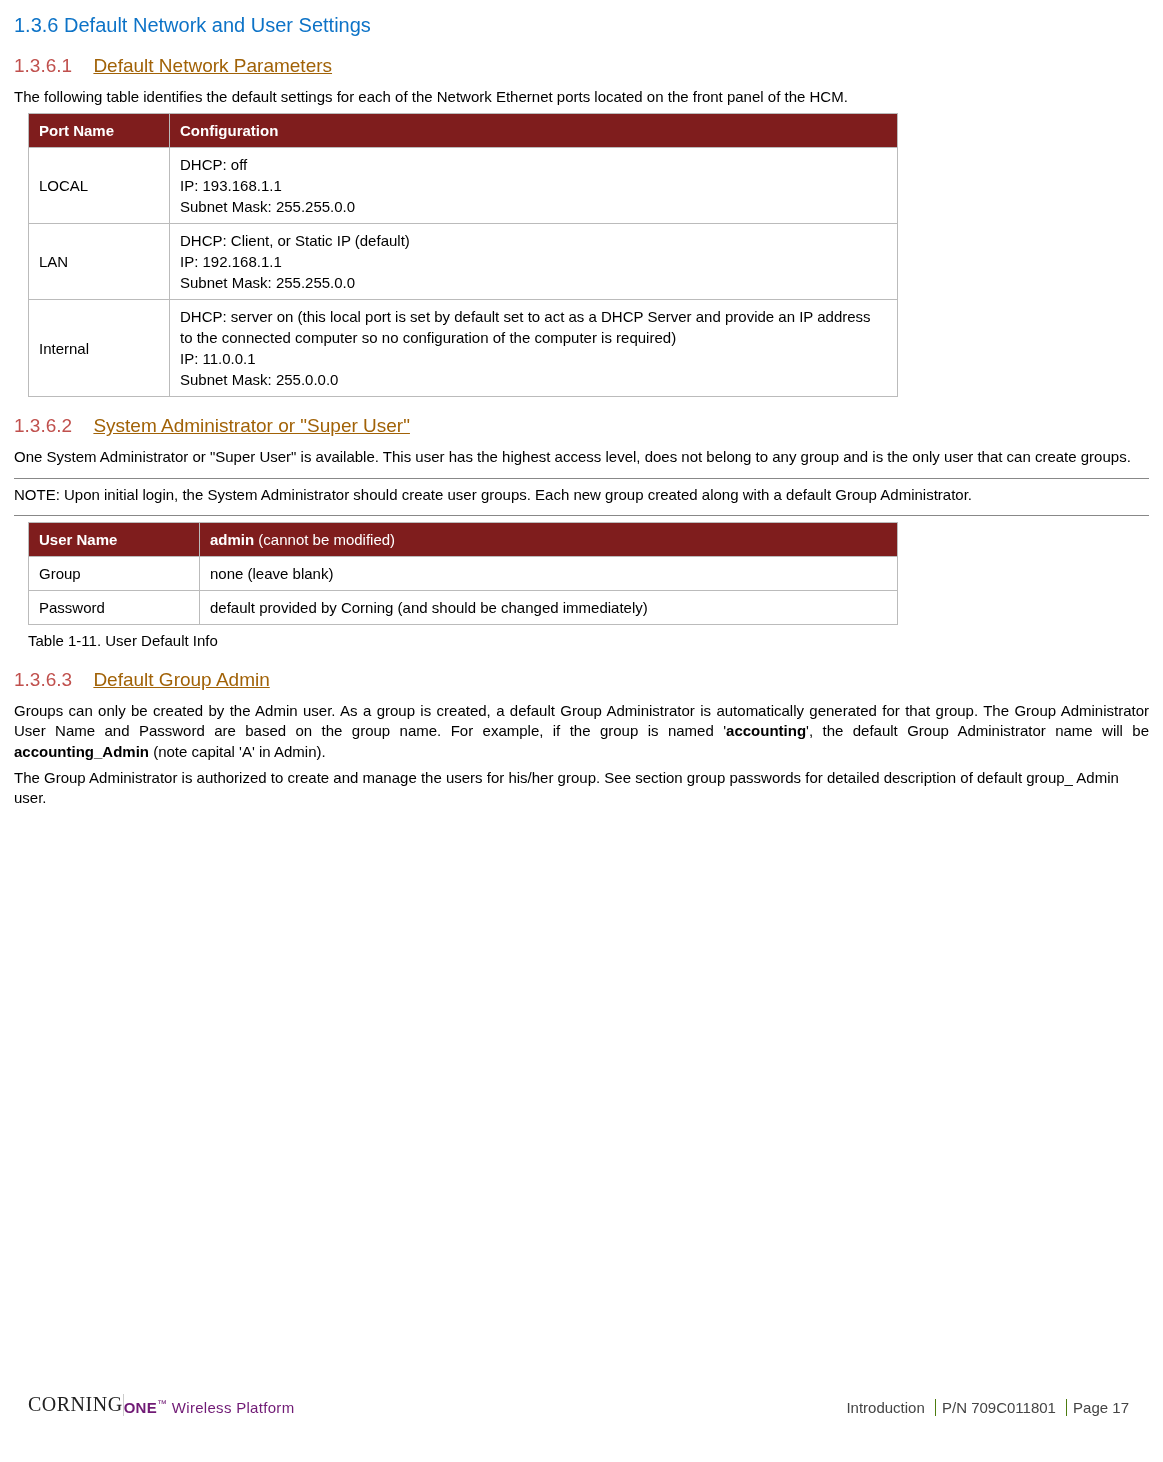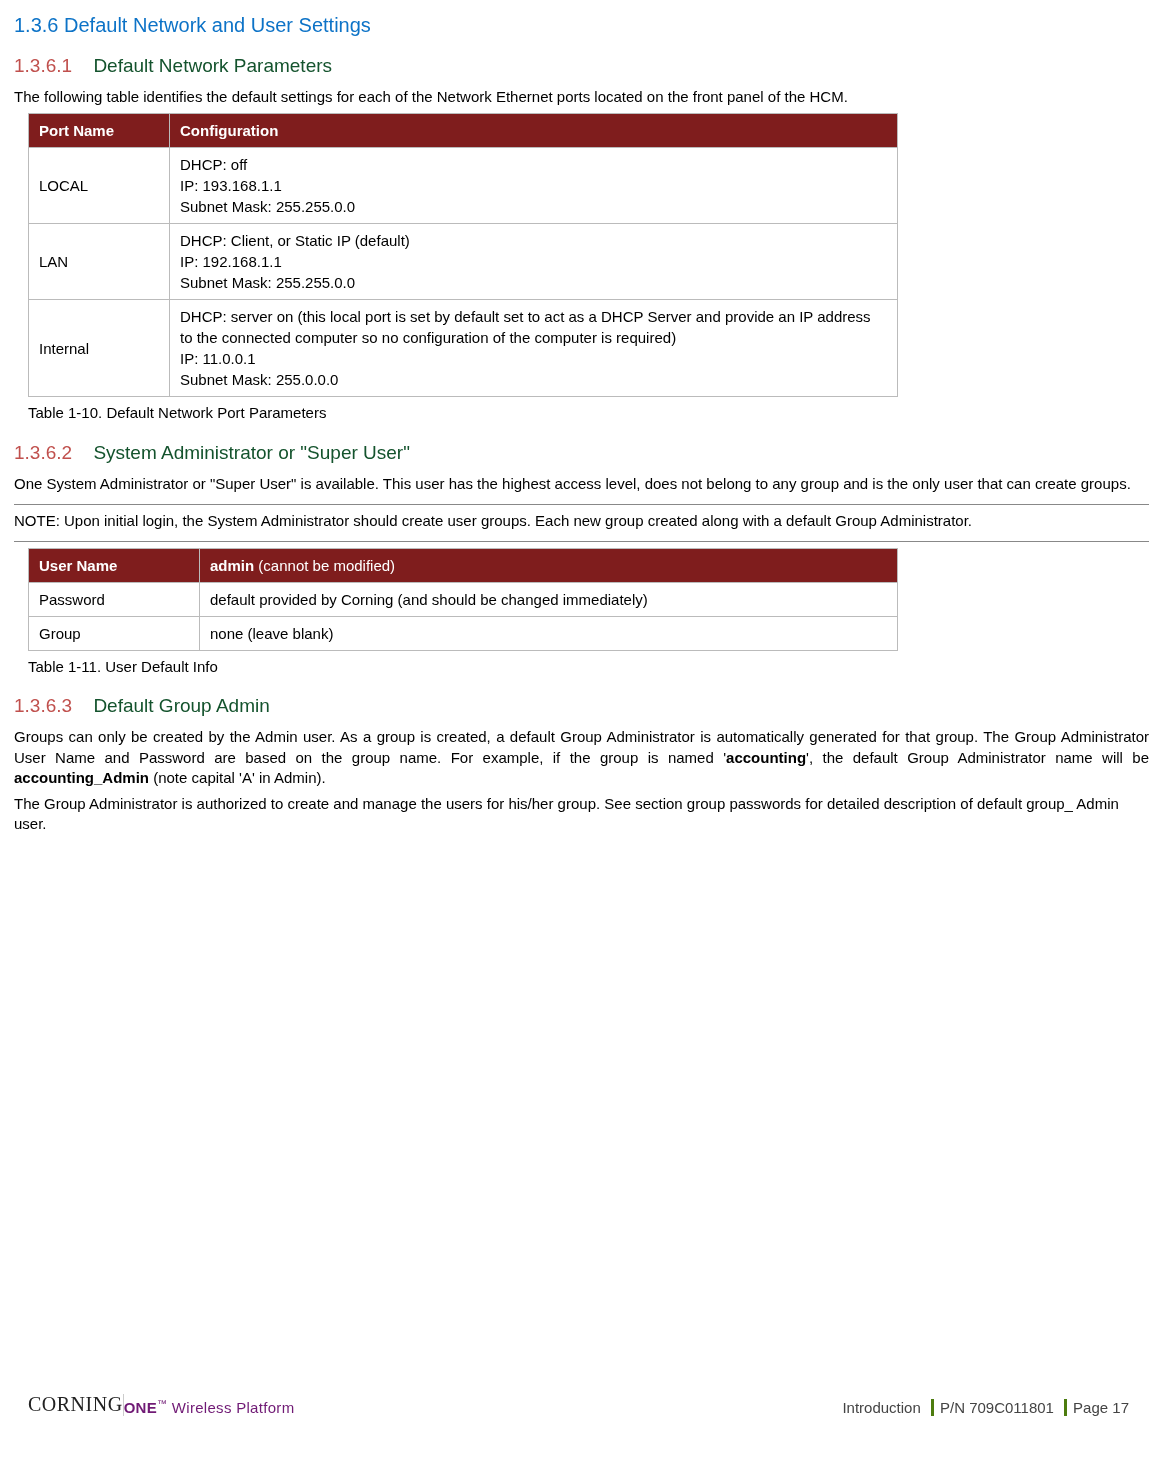--- a/index.html
+++ b/index.html
@@ -19,21 +19,21 @@
     margin: 4px 0 14px 0;
     font-family: Arial, sans-serif;
   }
   .h-sub {
     font-family: Arial, sans-serif;
     font-size: 19px;
     font-weight: 400;
     margin: 18px 0 10px 0;
   }
   .h-sub-num { color: #c0504d; margin-right: 16px; }
-  .h-sub-title { color: #14532d; }
+  .h-sub-title { color: #a16207; text-decoration: underline; }
   p { margin: 6px 0; line-height: 1.35; text-align: justify; }
   .caption { margin: 6px 0 18px 14px; }
   table {
     border-collapse: collapse;
     margin: 6px 0 4px 14px;
     width: 870px;
   }
   th, td {
     border: 1px solid #bbb;
     text-align: left;
@@ -67,21 +67,21 @@
   .logo-corning {
     font-family: Georgia, serif;
     font-size: 20px;
     letter-spacing: 0.5px;
     color: #222;
   }
   .divider-v { border-left: 1px solid #ccc; height: 22px; }
   .logo-one { color: #701a75; font-size: 15px; letter-spacing: 0.3px; }
   .logo-one .trade { font-size: 10px; vertical-align: super; }
   .footer-right span { padding: 0 6px; }
-  .footer-right .sep { border-left: 3px solid #4d7c0f; }
+  .footer-right .sep { border-left: 1px solid #4d7c0f; }
   .page-wrap { min-height: 1420px; position: relative; }
   .b { font-weight: bold; }
 </style>
 </head>
 <body>
 <div class="page-wrap">
 
 <div class="h-section">1.3.6 Default Network and User Settings</div>
 
 <div class="h-sub">
@@ -110,47 +110,46 @@
   </tr>
   <tr>
     <td>Internal</td>
     <td style="white-space:pre-line">DHCP: server on (this local port is set by default set to act as a DHCP Server and provide an IP address to the connected computer so no configuration of the computer is required)
 IP: 11.0.0.1
 Subnet Mask: 255.0.0.0
  </td>
   </tr>
 </tbody>
     </table>
-<p class="caption">Table 1-10. Default Network Port Parameters</p>
 
 <div class="h-sub">
   <span class="h-sub-num">1.3.6.2</span>
   <span class="h-sub-title">System Administrator or "Super User"</span>
 </div>
 <p>One System Administrator or "Super User" is available. This user has the highest access level, does not belong to any group and is the only user that can create groups.</p>
 <hr class="note-sep">
 <p>NOTE: Upon initial login, the System Administrator should create user groups. Each new group created along with a default Group Administrator.</p>
 <hr class="note-sep">
 
 <table>
   <tbody>
         <tr>
     <th class="col-user th-user-hdr">User Name</th>
     <th class="th-admin-val">
       <span class="b">admin</span><span> (cannot be modified)</span>
     </th>
   </tr>
   <tr>
-    <td>Password</td>
-    <td>default provided by Corning (and should be changed immediately)</td>
-  </tr>
-  <tr>
     <td>Group</td>
     <td style="white-space:pre-line">none (leave blank)
  </td>
+  </tr>
+  <tr>
+    <td>Password</td>
+    <td>default provided by Corning (and should be changed immediately)</td>
   </tr>
 </tbody>
     </table>
 <p class="caption">Table 1-11. User Default Info</p>
 
 <div class="h-sub">
   <span class="h-sub-num">1.3.6.3</span>
   <span class="h-sub-title">Default Group Admin</span>
 </div>
 <p>

